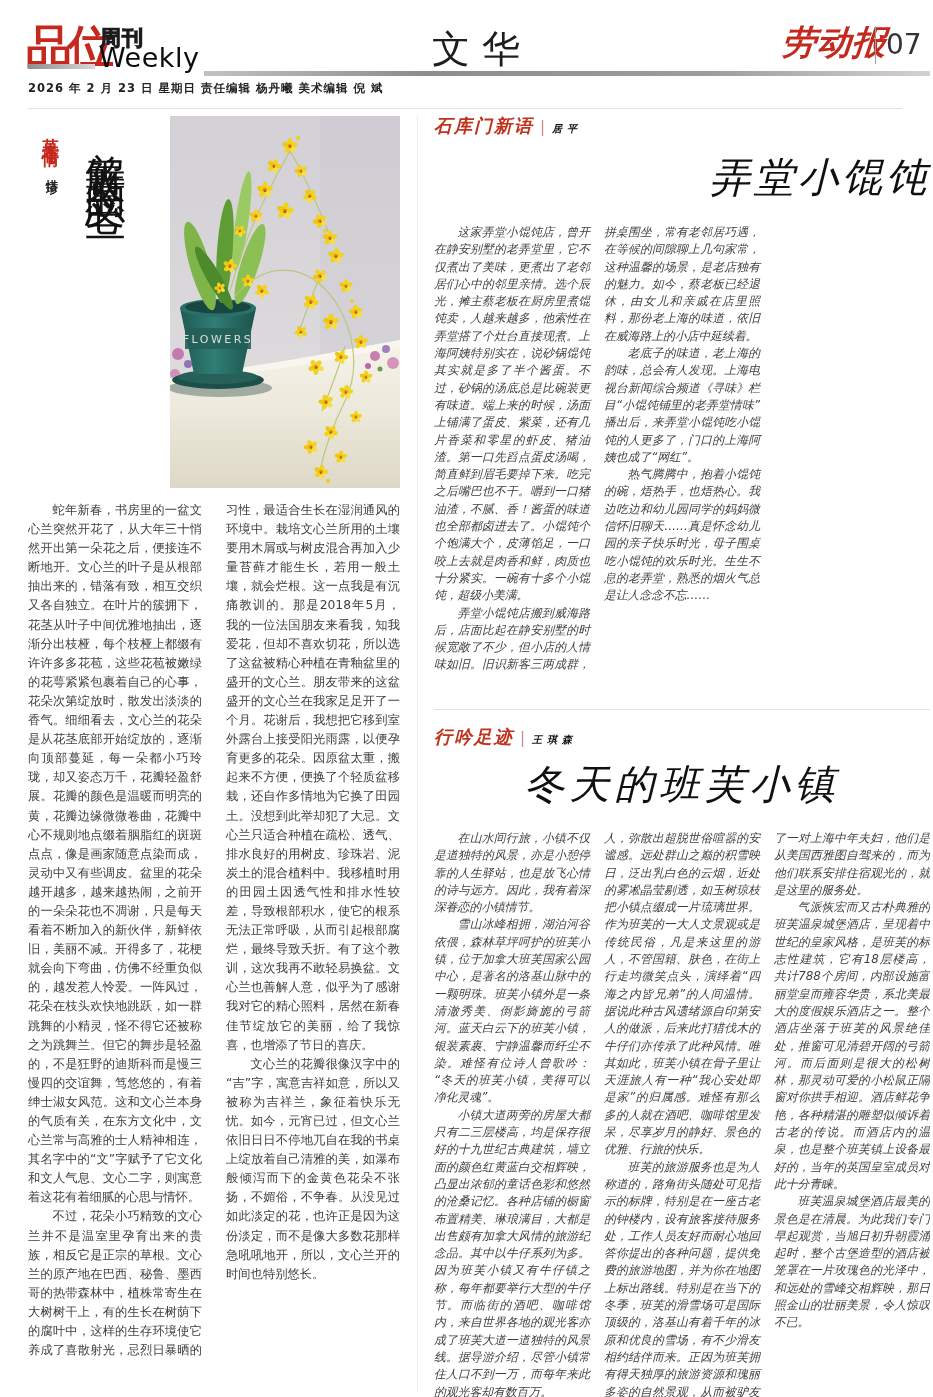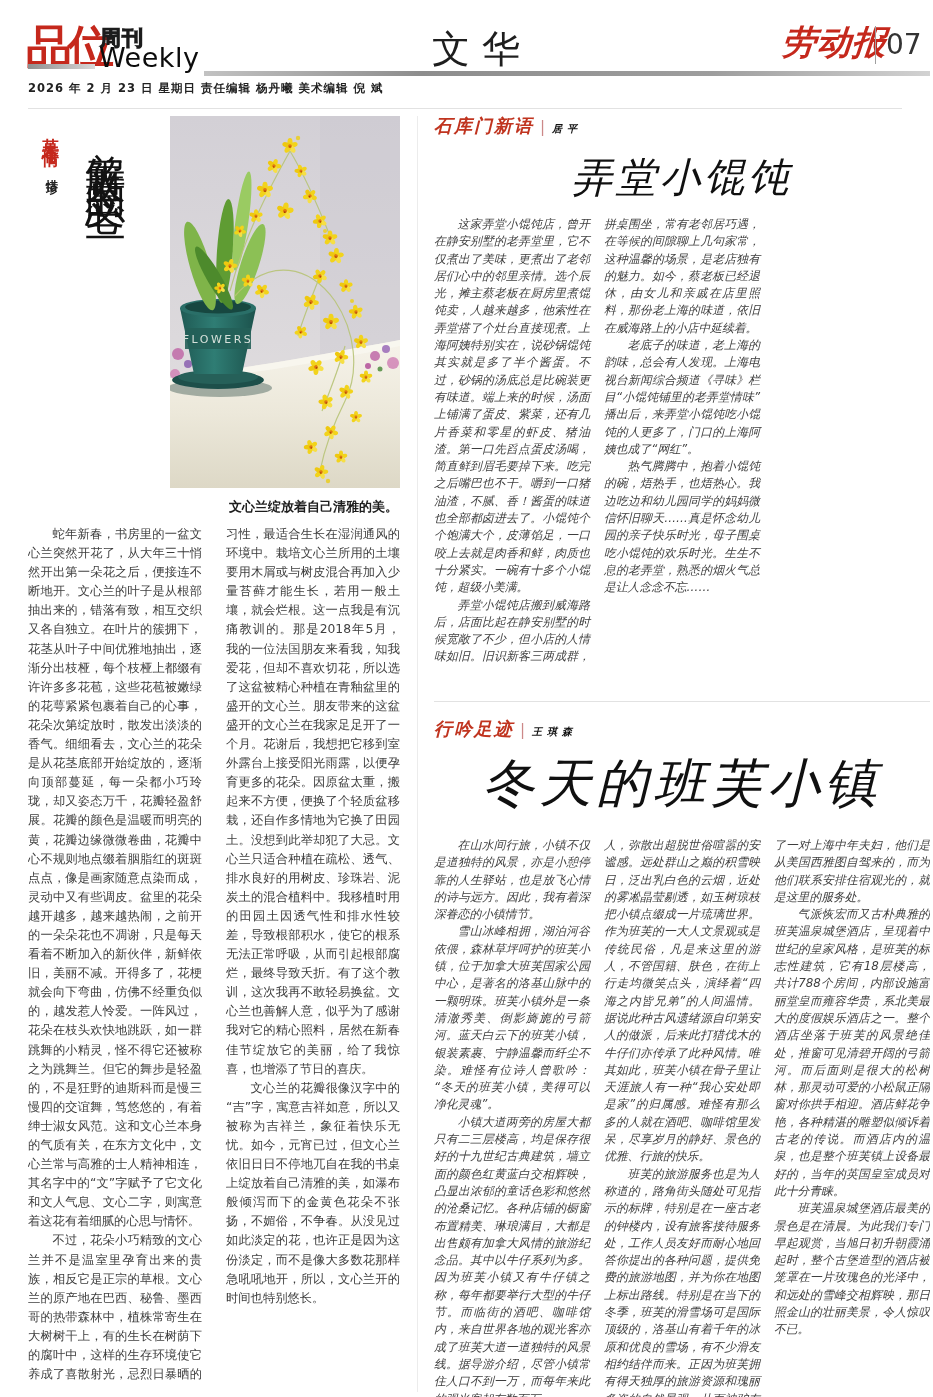--- a/index.html
+++ b/index.html
@@ -54,22 +54,22 @@
 
   
   .right-col{flex:1;margin-left:34px;display:flex;flex-direction:column;font-style:italic;}
   .tag-row{display:flex;align-items:baseline;height:22px;}
   .tag-red{font-size:18px;font-weight:800;color:var(--tag_red);letter-spacing:2px;
            font-family:"DejaVu Serif","Liberation Serif",serif;}
   .tag-sep{color:#c88;margin:0 7px 0 6px;font-weight:300;font-size:15px;}
   .tag-author{font-size:10px;font-weight:700;color:#111;letter-spacing:5px;}
   .headline{text-align:center;font-weight:400;color:#101010;
             font-family:"DejaVu Serif","Liberation Serif",serif;}
-  .headline.h1{font-size:40px;letter-spacing:4px;margin:14px 0 11px;}
-  .headline.h2{font-size:52px;letter-spacing:5px;margin:10px 0 18px;}
+  .headline.h1{font-size:40px;letter-spacing:4px;margin:14px 0 19px;text-align:right;}
+  .headline.h2{font-size:40px;letter-spacing:5px;margin:10px 0 18px;}
   .body3{column-count:3;column-gap:14px;column-fill:auto;overflow:hidden;
          font-size:11.8px;line-height:17.3px;text-align:justify;color:var(--body_text);}
   .body3.wonton{height:464px;}
   .body3.banff{height:612px;}
   .sec-divider{border:none;border-top:1px solid var(--rule_gray);margin:21px 0 15px;}
 </style>
 </head>
 <body>
 
 <div class="hdr">
@@ -202,21 +202,20 @@
           <use href="#flower" transform="translate(141,331) scale(1.0) rotate(-20)"></use>
           <use href="#flower" transform="translate(171,341) scale(.9)"></use>
           <use href="#flower" transform="translate(151,356) rotate(15)"></use>
           <circle cx="128" cy="22" r="2.2" fill="#e8cf3a"></circle>
           <circle cx="155" cy="115" r="2" fill="#e8cf3a"></circle>
           <circle cx="182" cy="185" r="2" fill="#e8cf3a"></circle>
           <circle cx="158" cy="365" r="2.2" fill="#e8cf3a"></circle>
         </g>
       </svg>
     </div>
-    <div class="caption">文心兰绽放着自己清雅的美。</div>
     <div class="left-body">
         <p>蛇年新春，书房里的一盆文心兰突然开花了，从大年三十悄然开出第一朵花之后，便接连不断地开。文心兰的叶子是从根部抽出来的，错落有致，相互交织又各自独立。在叶片的簇拥下，花茎从叶子中间优雅地抽出，逐渐分出枝桠，每个枝桠上都缀有许许多多花苞，这些花苞被嫩绿的花萼紧紧包裹着自己的心事，花朵次第绽放时，散发出淡淡的香气。细细看去，文心兰的花朵是从花茎底部开始绽放的，逐渐向顶部蔓延，每一朵都小巧玲珑，却又姿态万千，花瓣轻盈舒展。花瓣的颜色是温暖而明亮的黄，花瓣边缘微微卷曲，花瓣中心不规则地点缀着胭脂红的斑斑点点，像是画家随意点染而成，灵动中又有些调皮。盆里的花朵越开越多，越来越热闹，之前开的一朵朵花也不凋谢，只是每天看着不断加入的新伙伴，新鲜依旧，美丽不减。开得多了，花梗就会向下弯曲，仿佛不经重负似的，越发惹人怜爱。一阵风过，花朵在枝头欢快地跳跃，如一群跳舞的小精灵，怪不得它还被称之为跳舞兰。但它的舞步是轻盈的，不是狂野的迪斯科而是慢三慢四的交谊舞，笃悠悠的，有着绅士淑女风范。这和文心兰本身的气质有关，在东方文化中，文心兰常与高雅的士人精神相连，其名字中的“文”字赋予了它文化和文人气息、文心二字，则寓意着这花有着细腻的心思与情怀。</p>
         <p>不过，花朵小巧精致的文心兰并不是温室里孕育出来的贵族，相反它是正宗的草根。文心兰的原产地在巴西、秘鲁、墨西哥的热带森林中，植株常寄生在大树树干上，有的生长在树荫下的腐叶中，这样的生存环境使它养成了喜散射光，忌烈日暴晒的习性，最适合生长在湿润通风的环境中。栽培文心兰所用的土壤要用木屑或与树皮混合再加入少量苔藓才能生长，若用一般土壤，就会烂根。这一点我是有沉痛教训的。那是2018年5月，我的一位法国朋友来看我，知我爱花，但却不喜欢切花，所以选了这盆被精心种植在青釉盆里的盛开的文心兰。朋友带来的这盆盛开的文心兰在我家足足开了一个月。花谢后，我想把它移到室外露台上接受阳光雨露，以便孕育更多的花朵。因原盆太重，搬起来不方便，便换了个轻质盆移栽，还自作多情地为它换了田园土。没想到此举却犯了大忌。文心兰只适合种植在疏松、透气、排水良好的用树皮、珍珠岩、泥炭土的混合植料中。我移植时用的田园土因透气性和排水性较差，导致根部积水，使它的根系无法正常呼吸，从而引起根部腐烂，最终导致夭折。有了这个教训，这次我再不敢轻易换盆。文心兰也善解人意，似乎为了感谢我对它的精心照料，居然在新春佳节绽放它的美丽，给了我惊喜，也增添了节日的喜庆。</p>
         <p>文心兰的花瓣很像汉字中的“吉”字，寓意吉祥如意，所以又被称为吉祥兰，象征着快乐无忧。如今，元宵已过，但文心兰依旧日日不停地兀自在我的书桌上绽放着自己清雅的美，如瀑布般倾泻而下的金黄色花朵不张扬，不媚俗，不争春。从没见过如此淡定的花，也许正是因为这份淡定，而不是像大多数花那样急吼吼地开，所以，文心兰开的时间也特别悠长。</p>
       </div>
   </div>
 
   <div class="right-col">
 
     <div>

